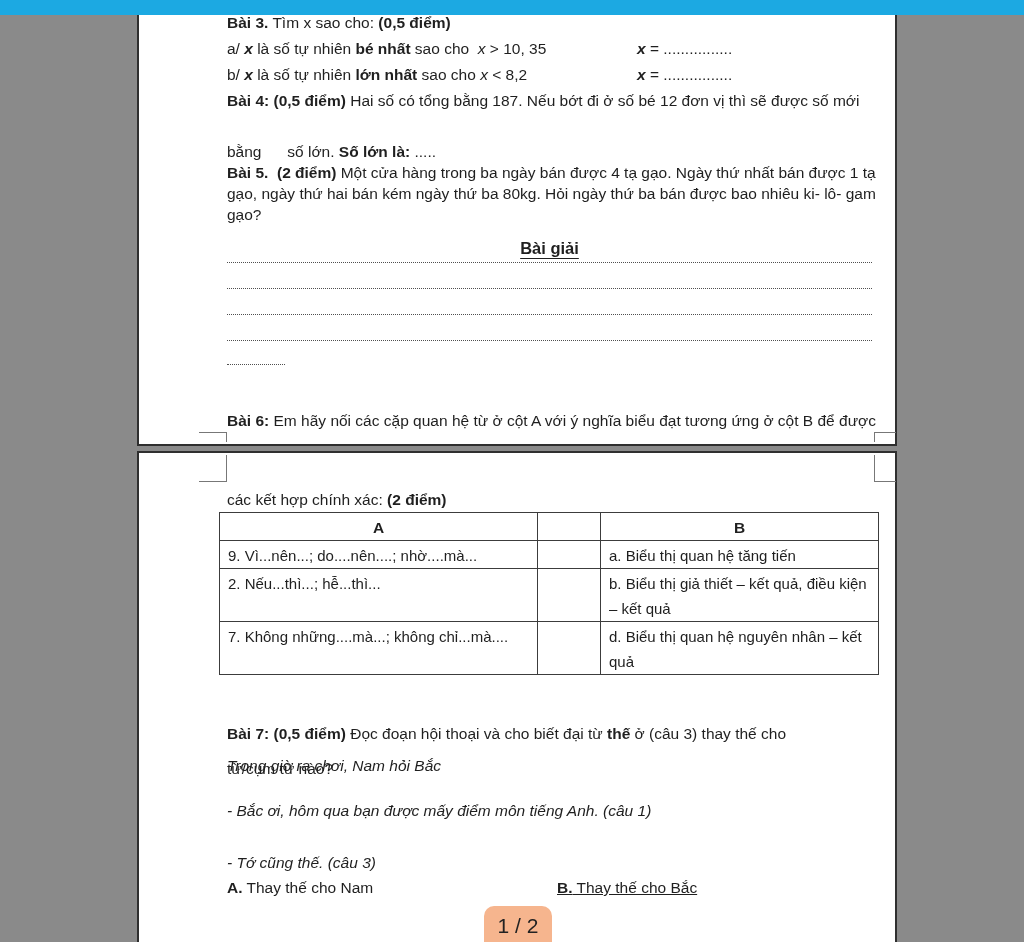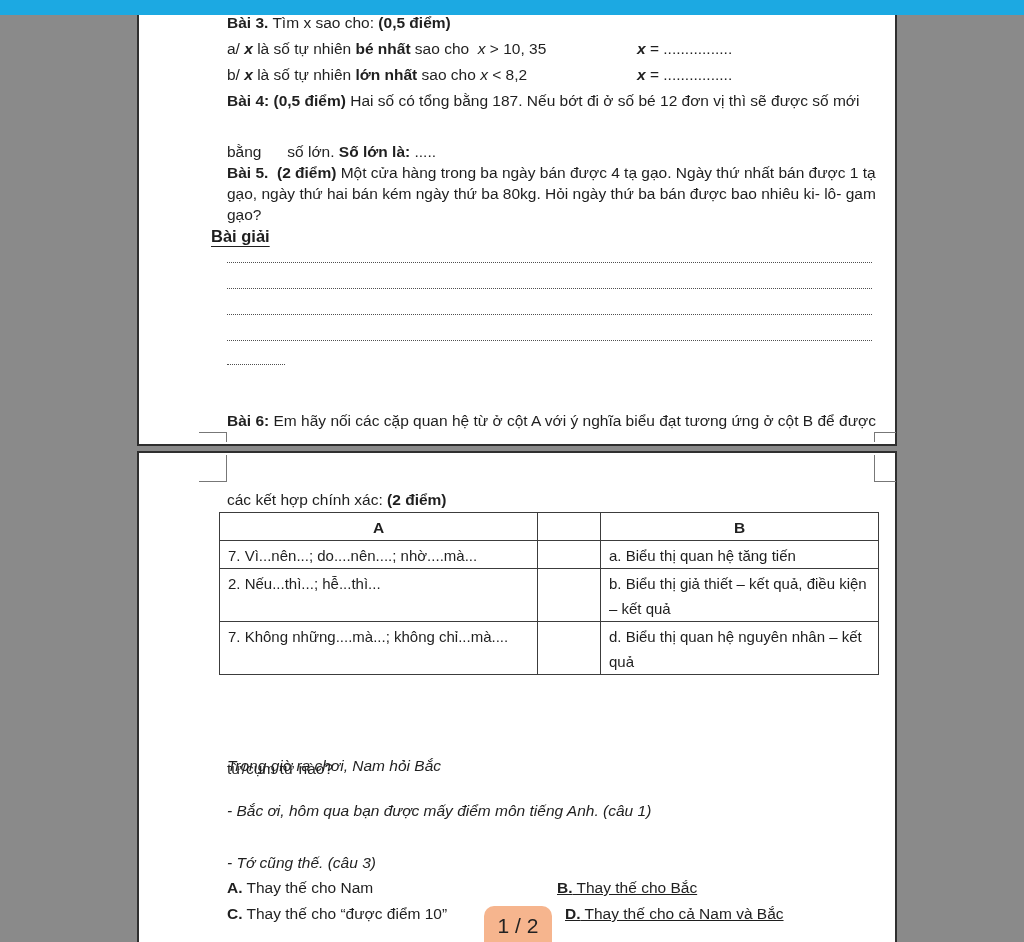--- a/index.html
+++ b/index.html
@@ -27,21 +27,21 @@
   }
   .page1{top:-8px;height:454px;}
   .page2{top:451px;height:495px;border-bottom:none;}
   .ln{
     position:absolute;left:88px;right:20px;
     font-size:15.5px;line-height:20px;white-space:pre;
   }
   .b{font-weight:bold;}
   .i{font-style:italic;}
   .bi{font-weight:bold;font-style:italic;}
-  .center-ln{text-align:left;left:72px;width:645px;}
+  .center-ln{text-align:center;left:88px;width:645px;margin-top:12px;}
   .title-giai{font-size:16.5px;font-weight:bold;text-decoration:underline;text-underline-offset:4px;}
   .ans{position:absolute;left:410px;top:0;}
   .opt-right{position:absolute;top:0;text-decoration:underline;}
   .dots-line{
     position:absolute;left:88px;width:645px;height:2px;
     border-bottom:1.5px dotted #4f4f4f;
   }
   .dots-short{width:58px;}
   .corner{position:absolute;}
   .corner.bl{left:60px;bottom:2px;width:28px;height:10px;border-top:1px solid #777;border-right:1px solid #777;}
@@ -115,43 +115,43 @@
         <col style="width:63px">
         <col style="width:278px">
       </colgroup>
     <tbody>
         <tr>
       <th>A</th>
       <th></th>
       <th>B</th>
     </tr>
     <tr style="height:26px">
-      <td>7. Vì...nên...; do....nên....; nhờ....mà...</td>
+      <td>9. Vì...nên...; do....nên....; nhờ....mà...</td>
       <td></td>
       <td>a. Biểu thị quan hệ tăng tiến</td>
     </tr>
     <tr style="height:53px">
       <td>2. Nếu...thì...; hễ...thì...</td>
       <td></td>
       <td style="white-space:normal">b. Biểu thị giả thiết – kết quả, điều kiện – kết quả</td>
     </tr>
     <tr style="height:52px">
       <td>7. Không những....mà...; không chỉ...mà....</td>
       <td></td>
       <td style="white-space:normal">d. Biểu thị quan hệ nguyên nhân – kết quả</td>
     </tr>
   </tbody>
     </table>
 
+  <div class="ln" style="top:271px"><span class="b">Bài 7: (0,5 điểm)</span><span> Đọc đoạn hội thoại và cho biết đại từ </span><span class="b">thế</span><span> ở (câu 3) thay thế cho</span></div>
   <div class="ln" style="top:306px"><span>từ/cụm từ nào?</span></div>
 
   <div class="ln i" style="top:303px"><span>Trong giờ ra chơi, Nam hỏi Bắc</span></div>
   <div class="ln i" style="top:348px"><span>- Bắc ơi, hôm qua bạn được mấy điểm môn tiếng Anh. (câu 1)</span></div>
   <div class="ln i" style="top:400px"><span>- Tớ cũng thế. (câu 3)</span></div>
 
   <div class="ln" style="top:425px"><span class="b">A.</span><span> Thay thế cho Nam</span><span class="opt-right" style="left:330px"><span class="b">B.</span><span> Thay thế cho Bắc</span></span></div>
 
-  <div class="ln" style="top:451px"><span class="b">C.</span><span> Thay thế cho “được điểm 10”</span><span class="opt-right" style="left:338px"><span class="b">D.</span><span> Thay thế cho cả Nam và Bắc</span></span></div>
 </div>
 
 <div class="badge">
     <span>1 / 2</span>
   </div>
 
 </body></html>

